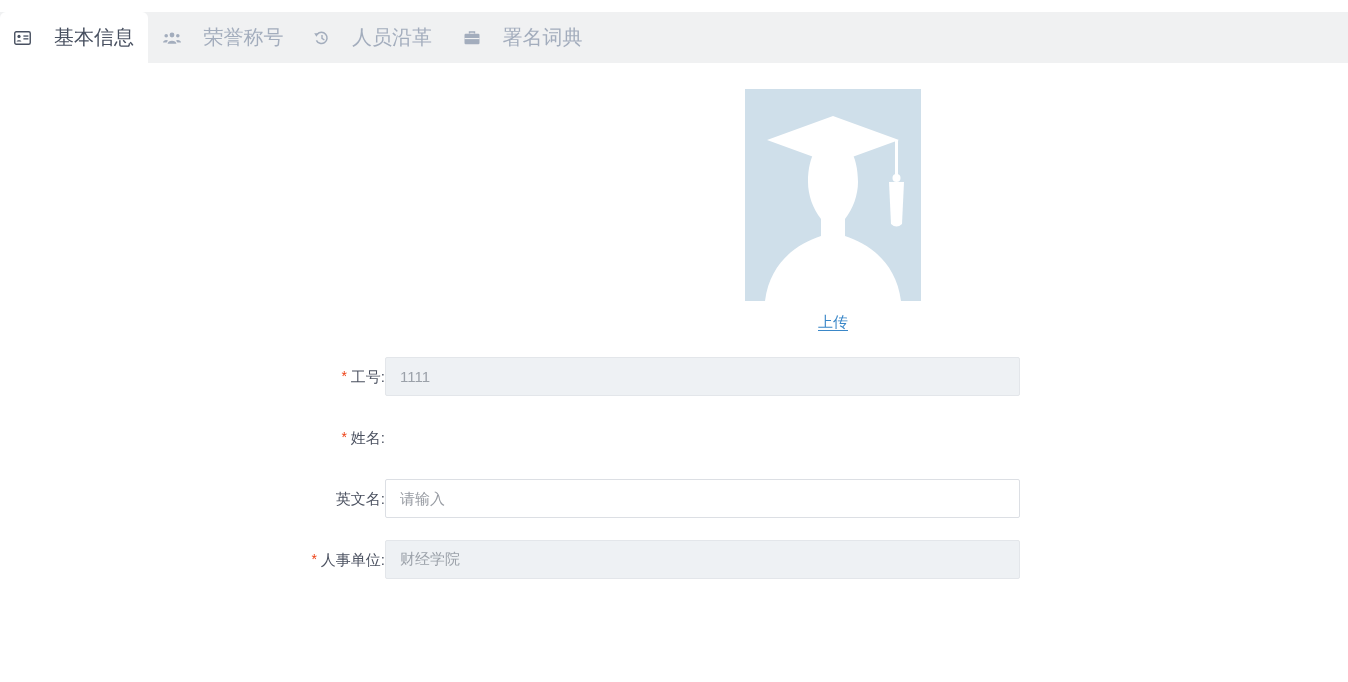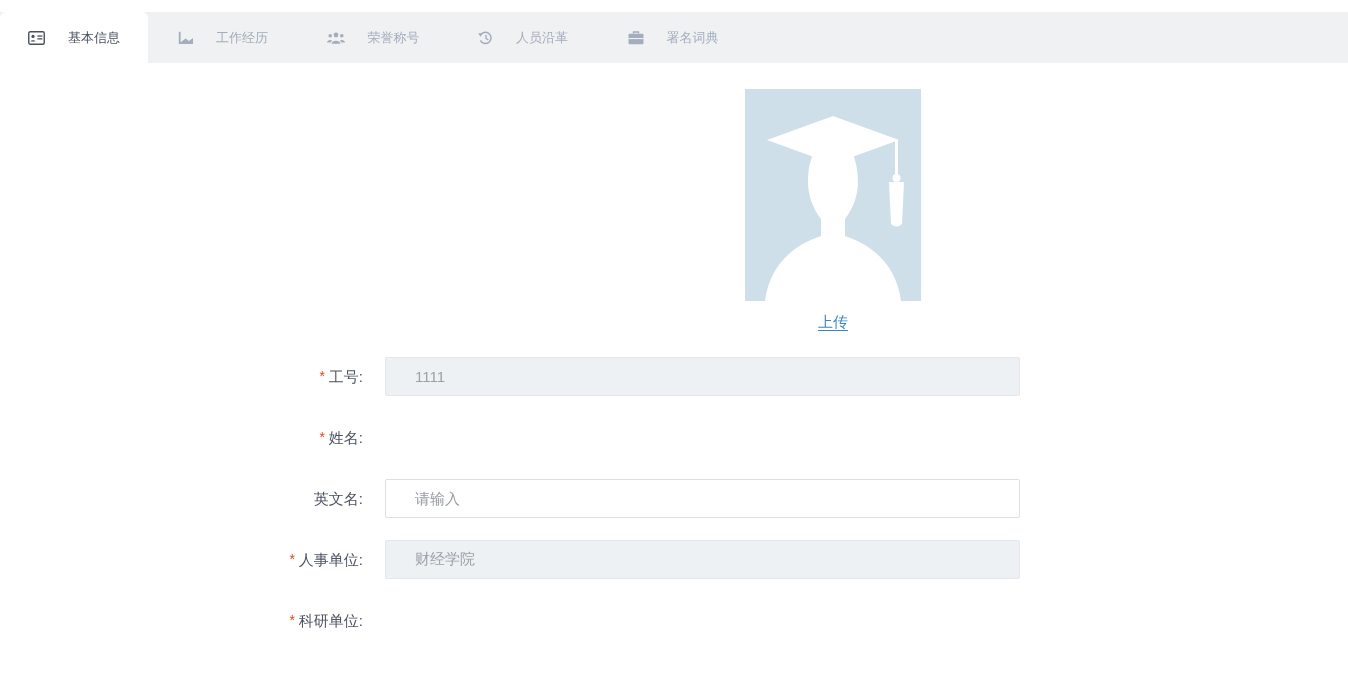--- a/index.html
+++ b/index.html
@@ -11,21 +11,21 @@
   }
   .page { position:relative; width:1348px; height:682px; background:#fff; }
 
   
   .tabbar {
     position:absolute; top:12px; left:0; right:0; height:51px;
     background:#f0f1f2; display:flex; align-items:stretch;
   }
   .tab {
     width:150px; display:flex; align-items:center; justify-content:center;
-    gap:23px; font-size:13px; color:#a3adbd; cursor:pointer; user-select:none;
+    gap:23px; font-size:20px; color:#a3adbd; cursor:pointer; user-select:none;
   }
   .tab .ticon { display:inline-flex; color:#a3adbd; }
   .tab.active {
     width:148px; background:#fff; color:#485060;
     border-radius:6px 6px 0 0;
   }
   .tab.active .ticon { color:#485060; }
 
   
   .content { position:absolute; top:63px; left:0; right:0; bottom:0; background:#fff;margin-left:21px; }
@@ -36,28 +36,28 @@
   }
   .upload-link {
     position:absolute; left:724px; top:250px; width:176px;
     text-align:center; font-size:15px; color:#3a87c8;
     text-decoration:underline; text-underline-offset:3px; cursor:pointer;
   }
 
   .form { position:absolute; top:294px; left:0; width:1348px; }
   .frow { display:flex; align-items:flex-start; margin-bottom:22px; }
   .flabel {
-    width:364px; padding-right:22px; text-align:right;
+    width:364px; text-align:right;
     font-size:15px; color:#4c5261; line-height:39px; white-space:nowrap;
   }
   .req { color:#ed4014; margin-right:4px; font-size:14px; vertical-align:1px; }
   .fctrl { width:635px; }
   .inp {
     width:635px; height:39px; border:1px solid #dcdfe4; border-radius:2px;
-    background:#fff; padding:0 29px; font-size:15px; color:#515a6e;
+    background:#fff; padding:0 14px; font-size:15px; color:#515a6e;
     font-family:"Liberation Sans","DejaVu Sans",sans-serif; outline:none;
   }
   .inp::placeholder { color:#979ba2; opacity:1; }
   .inp.disabled {
     background:#eef1f4; border-color:#e3e6ea; color:#9ba1a9;
   }
   .selwrap { position:relative; width:635px; }
   select.inp {
     appearance:none; -webkit-appearance:none; -moz-appearance:none;
     color:#8b9097; padding-right:36px; width:635px;
@@ -82,29 +82,20 @@
             <circle cx="5" cy="5.4" r="1.6" fill="currentColor"></circle>
             <path d="M2.6 10.6 C2.9 8.7 7.1 8.7 7.4 10.6 Z" fill="currentColor"></path>
             <rect x="9.4" y="4.4" width="5" height="1.3" fill="currentColor"></rect>
             <rect x="9.4" y="7.2" width="5" height="1.3" fill="currentColor"></rect>
           </svg>
       </span>
       <span>基本信息</span>
     </div>
 
 
-    <div class="tab">
-      <span class="ticon">
-        <svg width="15" height="14" viewBox="0 0 15 14">
-            <path d="M0.8 13 V0.8 h1.8 V13 Z" fill="currentColor"></path>
-            <path d="M0.8 13 H15 V7 l-4 3 -3.4-2.6 -4 3 Z" fill="currentColor"></path>
-          </svg>
-      </span>
-      <span>工作经历</span>
-    </div>
 
     <div class="tab">
       <span class="ticon">
         <svg width="18" height="14" viewBox="0 0 18 14">
             <circle cx="9" cy="4" r="2.4" fill="currentColor"></circle>
             <path d="M4.6 12.8 c0-4 8.8-4 8.8 0 Z" fill="currentColor"></path>
             <circle cx="3.2" cy="4.8" r="1.8" fill="currentColor"></circle>
             <path d="M0 11.6 c0-2.8 4-3.2 5-2 l-1.4 2 Z" fill="currentColor"></path>
             <circle cx="14.8" cy="4.8" r="1.8" fill="currentColor"></circle>
             <path d="M18 11.6 c0-2.8-4-3.2-5-2 l1.4 2 Z" fill="currentColor"></path>
@@ -170,18 +161,17 @@
       </div>
 
       <div class="frow">
         <div class="flabel"><span class="req">*</span><span>人事单位:</span></div>
         <div class="fctrl">
           <input class="inp disabled" disabled="" value="财经学院" style="">
         </div>
       </div>
 
       <div class="frow">
-        <div class="flabel"><span class="req">*</span><span>科研单位:</span></div>
       </div>
 
     </div>
   </div>
 </div>
 
 </body></html>

